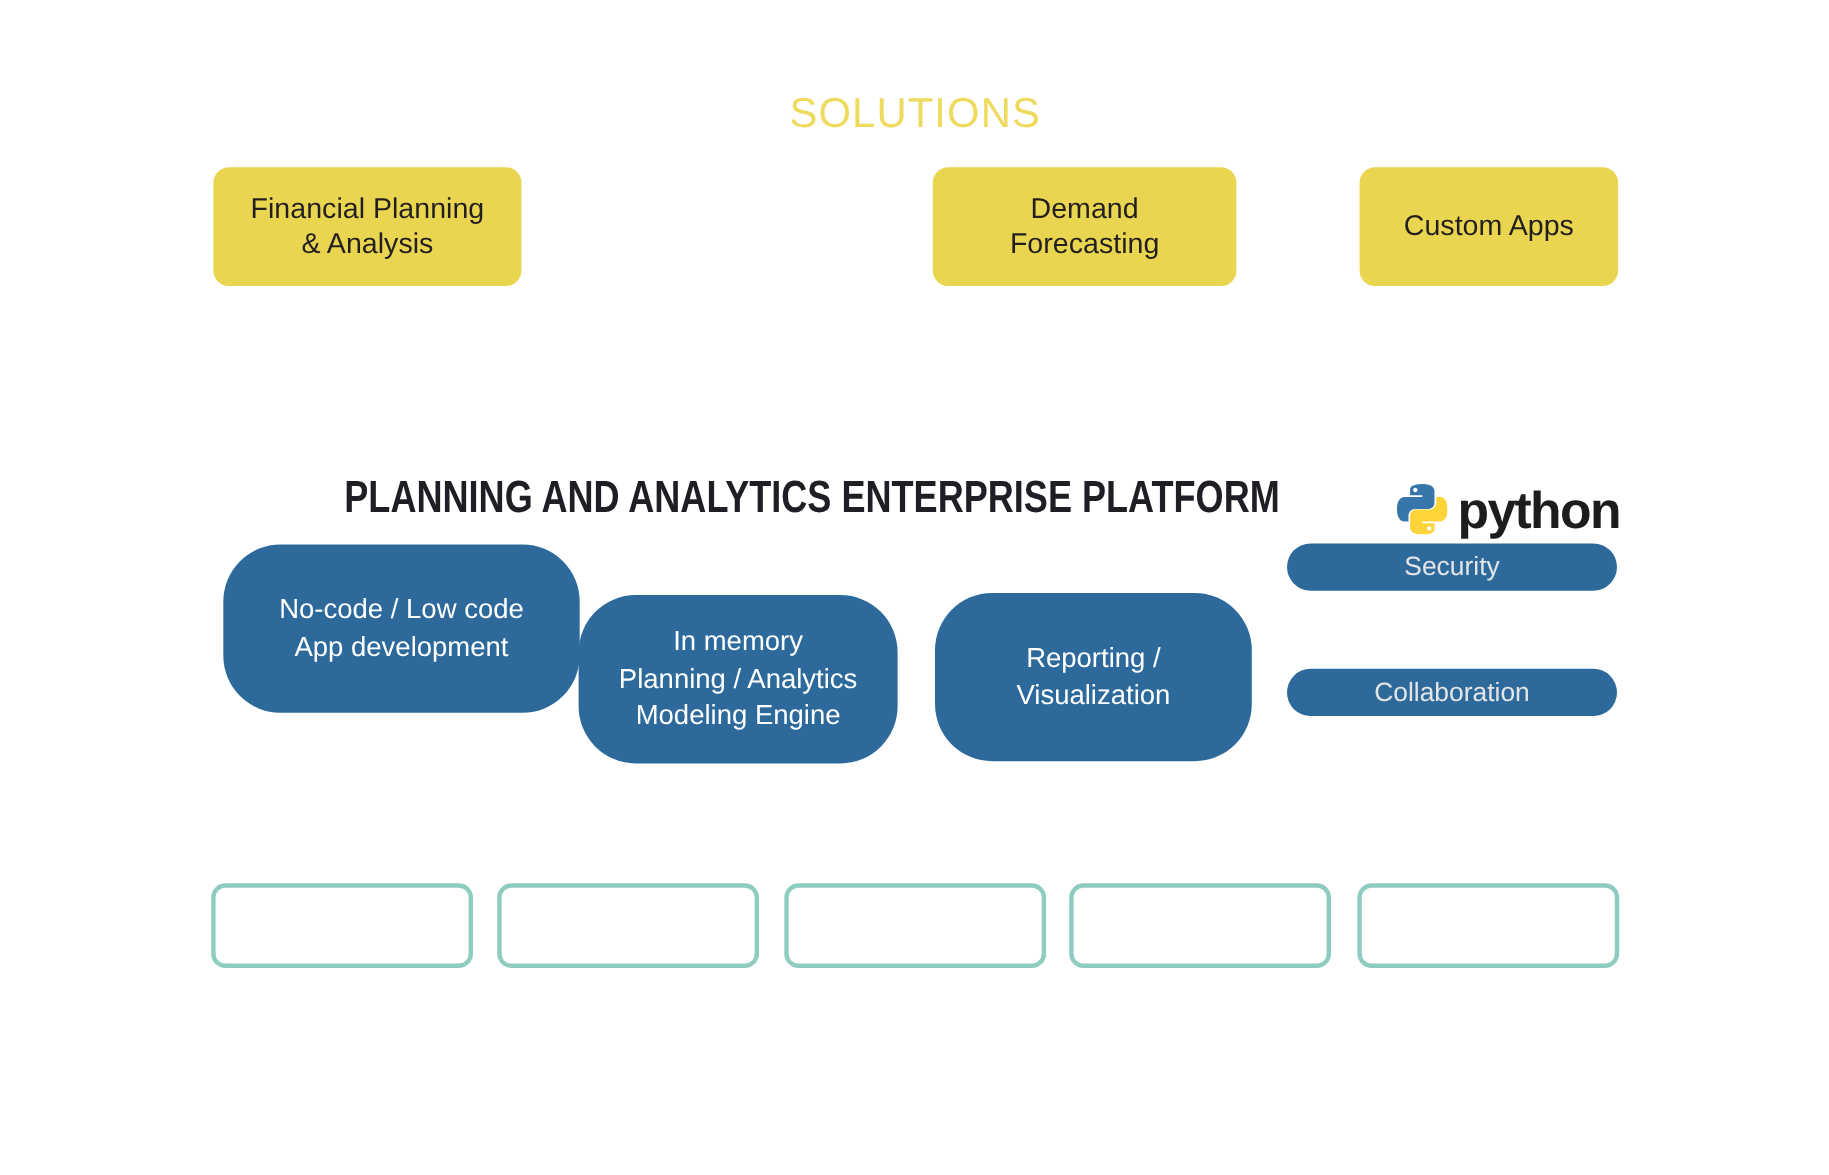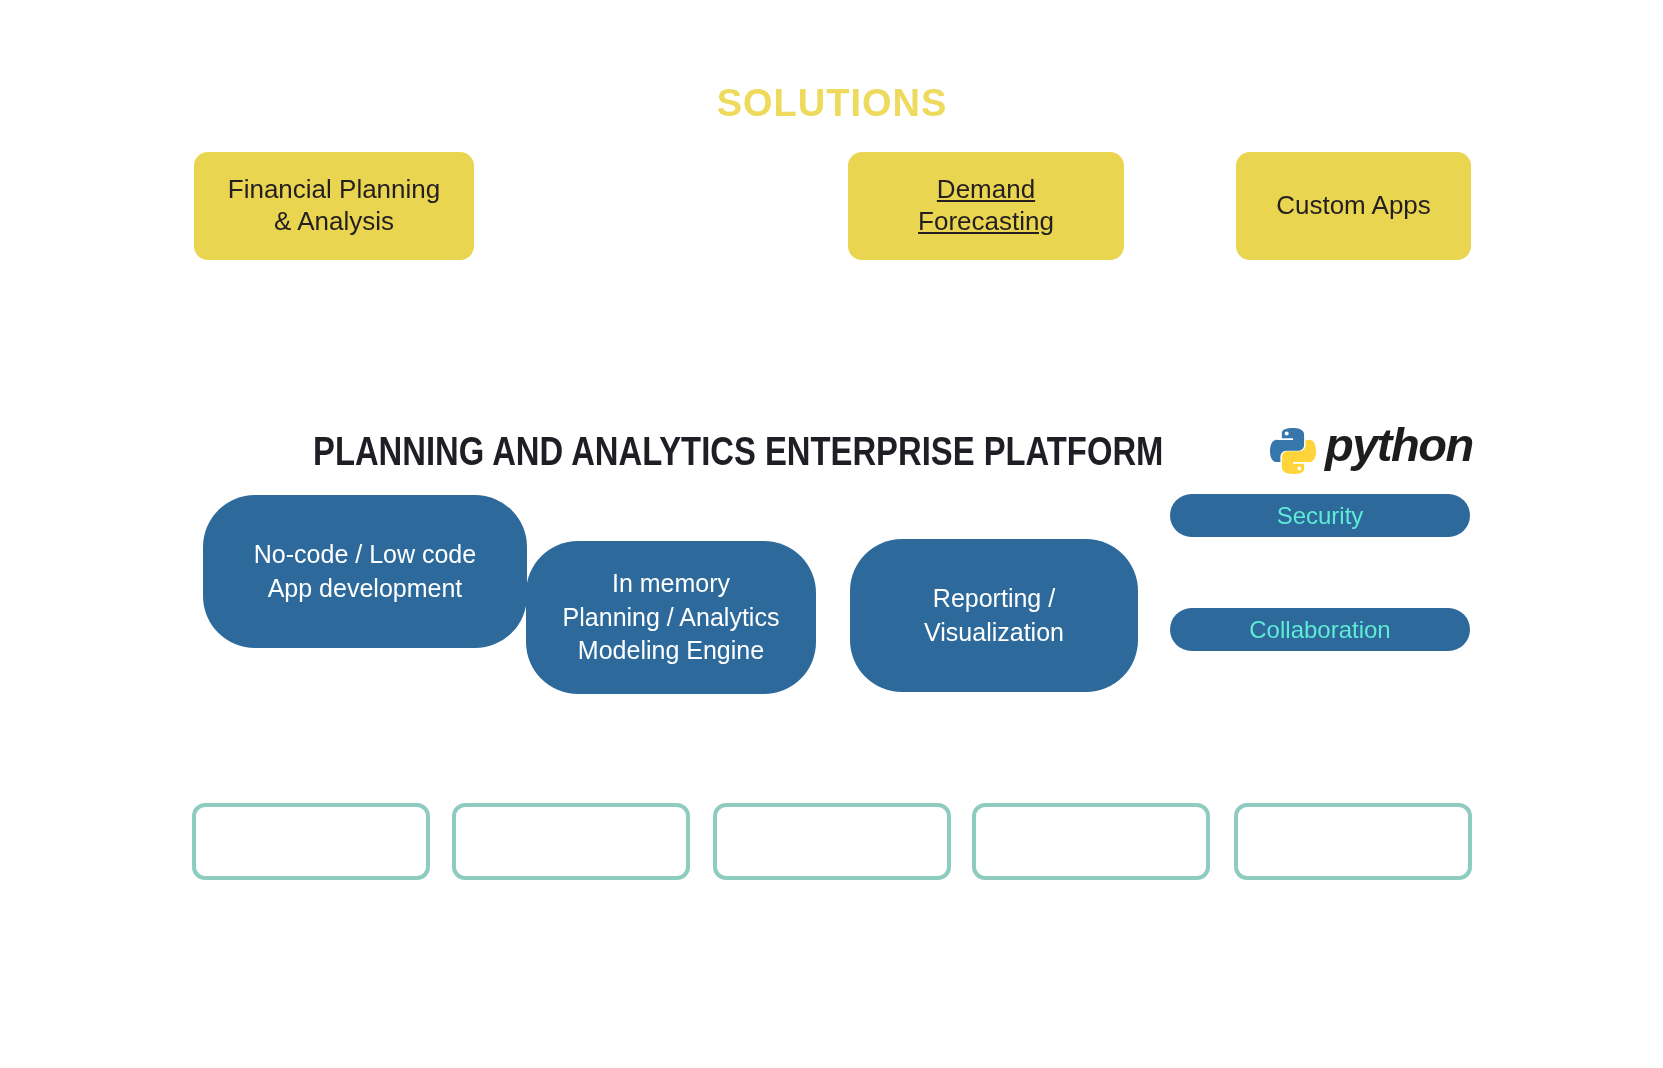--- a/index.html
+++ b/index.html
@@ -17,21 +17,21 @@
     background:#ffffff;
     font-family:"Liberation Sans", sans-serif;
     overflow:hidden;
   }
   .abs{position:absolute;}
 
   
   .solutions-heading{
     left:832px;top:82px;
     transform:translateX(-50%);
-    font-size:38px;font-weight:700;letter-spacing:1px;
+    font-size:38px;font-weight:400;letter-spacing:1px;
     color:var(--yellow-heading);
     white-space:nowrap;
   }
   .external-heading{
     left:740px;top:910px;
     transform:translateX(-50%);
     font-size:39px;font-weight:600;letter-spacing:1px;
     color:var(--teal);
     white-space:nowrap;
   }
@@ -51,21 +51,21 @@
     background:var(--yellow);
     border-radius:14px;
     display:flex;align-items:center;justify-content:center;
     text-align:center;
     color:#231F20;
     font-size:26px;line-height:1.22;font-weight:500;
     white-space:pre-line;
   }
   .sol-1{left:194px;width:280px;text-align:center;}
   .sol-2{left:522px;width:279px;}
-  .sol-3{left:848px;width:276px;text-decoration:underline;}
+  .sol-3{left:848px;width:276px;}
   .sol-4{left:1236px;width:235px;}
 
   
   .mod-box{
     top:495px;height:153px;
     background:var(--blue);
     border-radius:52px;
     display:flex;align-items:center;justify-content:center;
     text-align:center;
     color:#ffffff;
@@ -75,31 +75,31 @@
   .mod-1{left:203px;width:324px;}
   .mod-2{left:526px;width:290px;margin-top:46px;}
   .mod-3{left:850px;width:288px;margin-top:44px;}
 
   
   .pill{
     left:1170px;width:300px;height:43px;
     background:var(--blue);
     border-radius:22px;
     display:flex;align-items:center;justify-content:center;
-    color:#5eead4;font-size:24px;font-weight:500;
+    color:#e5e5e5;font-size:24px;font-weight:500;
     white-space:nowrap;
   }
   .pill-1{top:494px;}
   .pill-2{top:551px;}
   .pill-3{top:608px;}
 
   
   .python-brand{
-    left:1270px;top:422px;height:52px;
-    display:flex;align-items:flex-end;gap:9px;font-style:italic;
+    left:1270px;top:440px;height:52px;
+    display:flex;align-items:flex-start;gap:9px;
   }
   .python-brand svg{width:46px;height:46px;display:block;}
   .python-wordmark{
     font-size:47px;font-weight:600;letter-spacing:-1.5px;
     color:#1d1d1d;line-height:1;
     padding-bottom:6px;
   }
 
   
   .slot{

